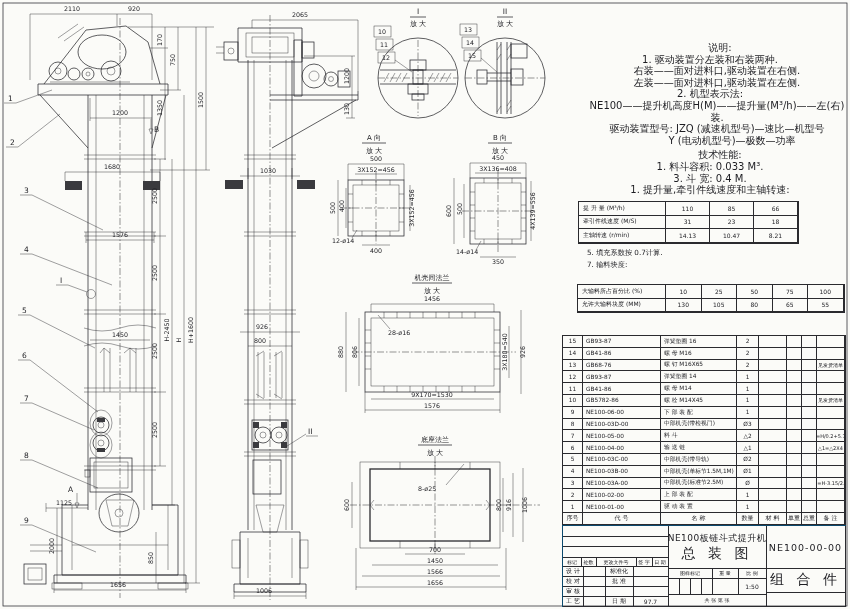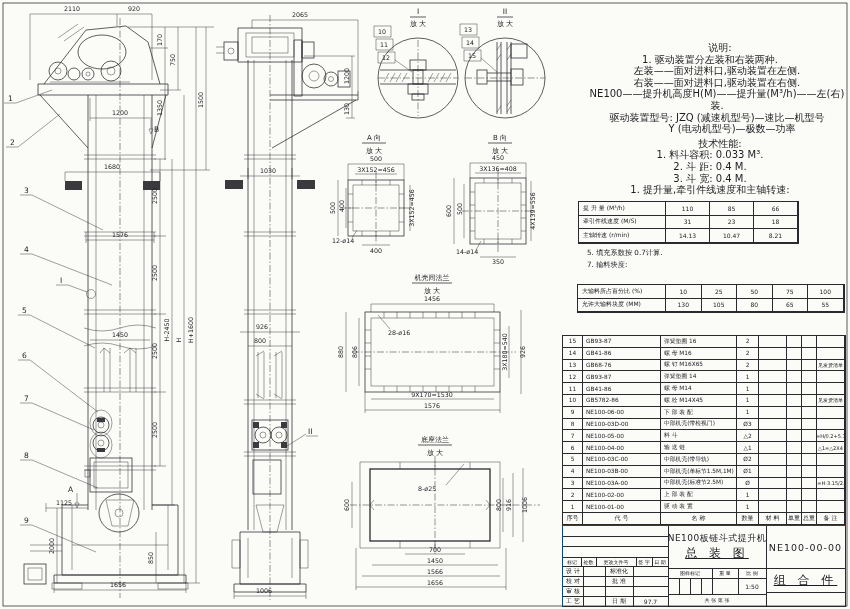--- a/index.html
+++ b/index.html
@@ -35,21 +35,21 @@
   #bom>div{padding:0 1px;}
   #bom .nm{justify-content:flex-start;padding-left:3px;}
   #bom .cd{justify-content:flex-start;padding-left:3px;}
   #bom .rk{font-size:5px;}
   #bom .hd{font-size:6px;}
   
   #tb{left:562px;top:525px;width:282px;height:80px;border:1px solid #0c4a6e;font-size:6px;}
   #tb .cell{position:absolute;border-right:1px solid #2a2a2e;border-bottom:1px solid #2a2a2e;
             display:flex;align-items:center;justify-content:center;overflow:hidden;white-space:nowrap;}
   .big{font-size:9px;letter-spacing:.5px;}
-  .mid2{font-size:12px;letter-spacing:4px;text-decoration:underline;}
+  .mid2{font-size:14px;letter-spacing:4px;}
   .code{font-size:9.5px;letter-spacing:1px;}
   .tiny{font-size:5px;}
 </style>
 </head>
 <body>
 
 <div id="sheet">
 
 <svg width="850" height="609" viewBox="0 0 850 609">
 
@@ -376,28 +376,28 @@
     <path class="t" d="M362,576H500"></path>
     <text class="d m" x="435" y="574">1566</text>
     <path class="t" d="M356,587H506 M356,548V590 M506,548V590"></path>
     <text class="d m" x="435" y="585">1656</text>
   </g>
 </svg>
 
 <div id="notes" class="abs">
   <div class="h">说明:</div>
   <div class="i1">1. 驱动装置分左装和右装两种.</div>
+  <div class="i2">右装——面对进料口,驱动装置在右侧.</div>
   <div class="i2">左装——面对进料口,驱动装置在左侧.</div>
-  <div class="i2">右装——面对进料口,驱动装置在右侧.</div>
+  <div class="i1">2. 机型表示法:</div>
   <div class="i2">NE100——提升机高度H(M)——提升量(M³/h)——左(右)装.</div>
   <div class="i2">驱动装置型号: JZQ (减速机型号)—速比—机型号</div>
   <div class="i3">Y (电动机型号)—极数—功率</div>
   <div class="h" style="margin-top:3px">技术性能:</div>
   <div class="i1">1. 料斗容积: 0.033 M³.</div>
-  <div class="i1">2. 斗    距: 0.4 M.</div>
   <div class="i1">3. 斗    宽: 0.4 M.</div>
   <div class="i1">1. 提升量,牵引件线速度和主轴转速:</div>
 </div>
 
 <div id="perf" class="abs gtbl">
   <div class="lab">提 升 量  (M³/h)</div>
   <div>110</div>
   <div>85</div>
   <div>66</div>
   <div class="lab">牵引件线速度 (M/S)</div>

